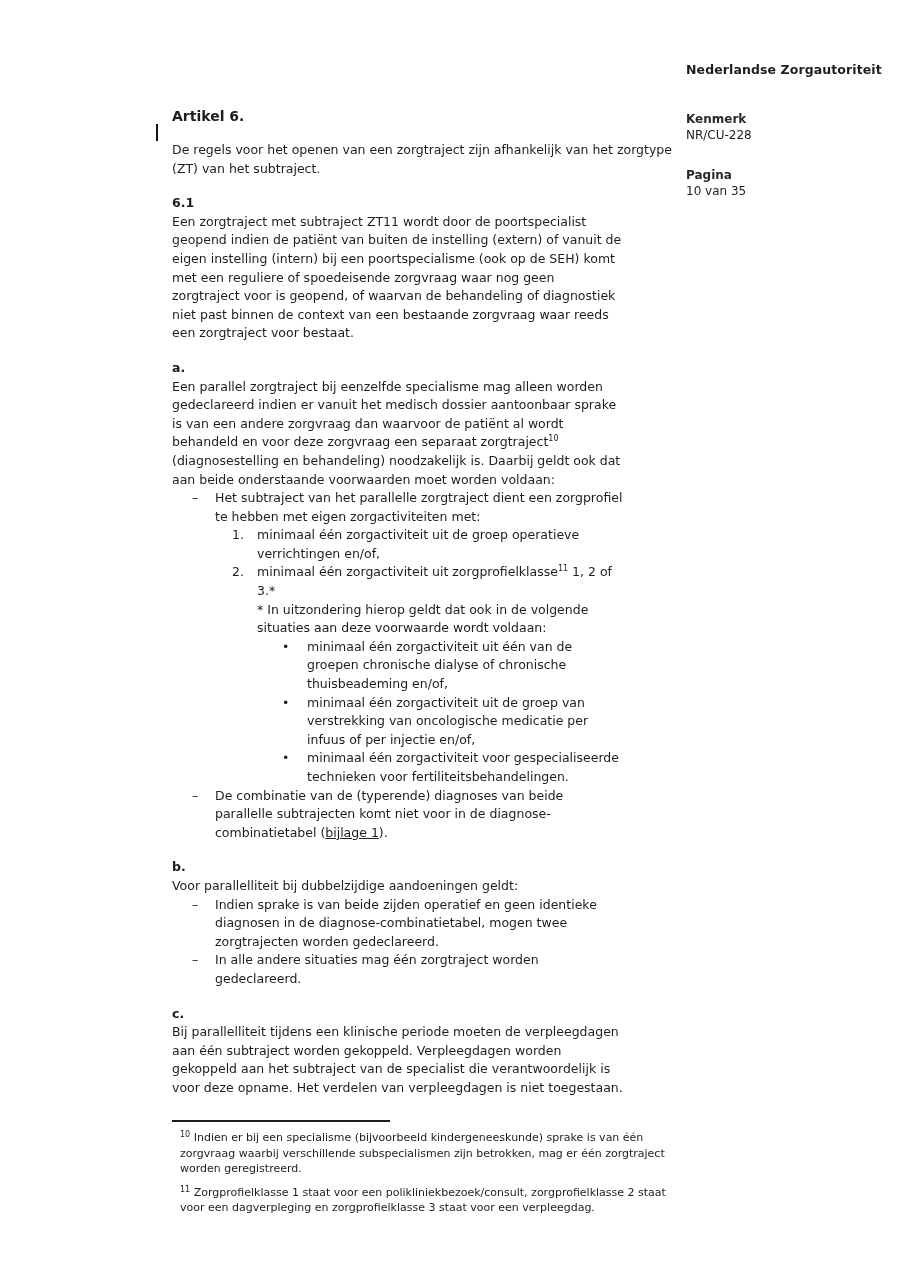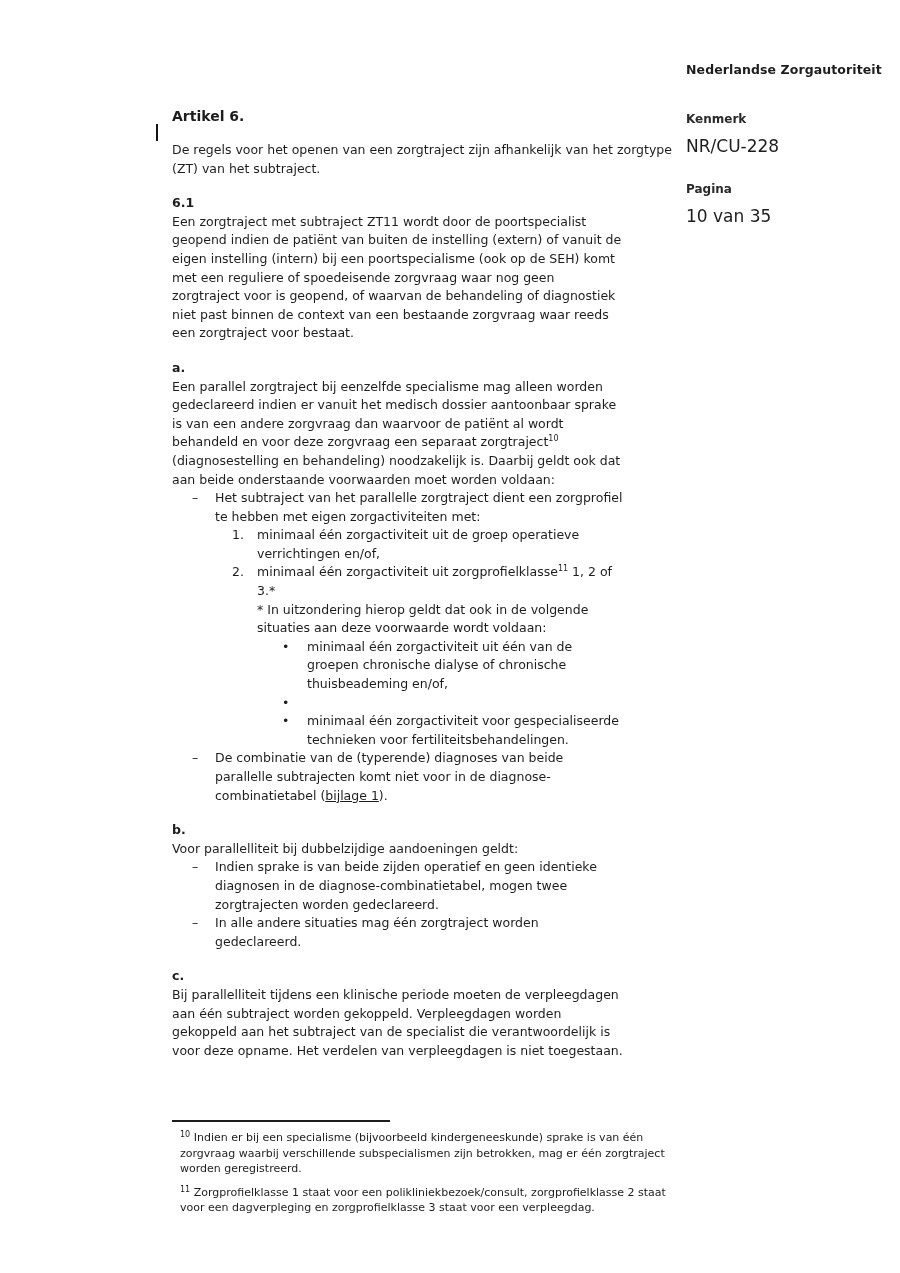--- a/index.html
+++ b/index.html
@@ -21,21 +21,21 @@
     top: 62px;
     left: 686px;
     font-size: 12.5px;
     font-weight: bold;
     letter-spacing: 0.1px;
     white-space: nowrap;
   }
   
   .meta { position: absolute; top: 112px; left: 686px; width: 170px; }
   .meta-label { font-size: 12px; font-weight: bold; color: #2a2a2a; }
-  .meta-value { font-size: 17px; margin-top: 10px; }
+  .meta-value { font-size: 12px; margin-top: 2px; }
   .meta-gap { margin-top: 26px; }
   
   .changebar {
     position: absolute;
     left: 156px;
     top: 124px;
     width: 2px;
     height: 17px;
     background: #141414;
   }
@@ -131,20 +131,21 @@
               <div class="num-body">
                 <p><span>minimaal één zorgactiviteit uit zorgprofielklasse</span><sup class="fnref">11</sup><span> 1, 2 of 3.*</span></p>
                 <p>* In uitzondering hierop geldt dat ook in de volgende situaties aan deze voorwaarde wordt voldaan:</p>
 
                 <div class="bullet-item">
                   <span class="bullet-marker">•</span>
                   <div class="bullet-body">minimaal één zorgactiviteit uit één van de groepen chronische dialyse of chronische thuisbeademing en/of,</div>
                 </div>
                 <div class="bullet-item">
                   <span class="bullet-marker">•</span>
+                  <div class="bullet-body">minimaal één zorgactiviteit uit de groep van verstrekking van oncologische medicatie per infuus of per injectie en/of,</div>
                 </div>
                 <div class="bullet-item">
                   <span class="bullet-marker">•</span>
                   <div class="bullet-body">minimaal één zorgactiviteit voor gespecialiseerde technieken voor fertiliteitsbehandelingen.</div>
                 </div>
 
               </div>
             </div>
           </div>
         </div>

